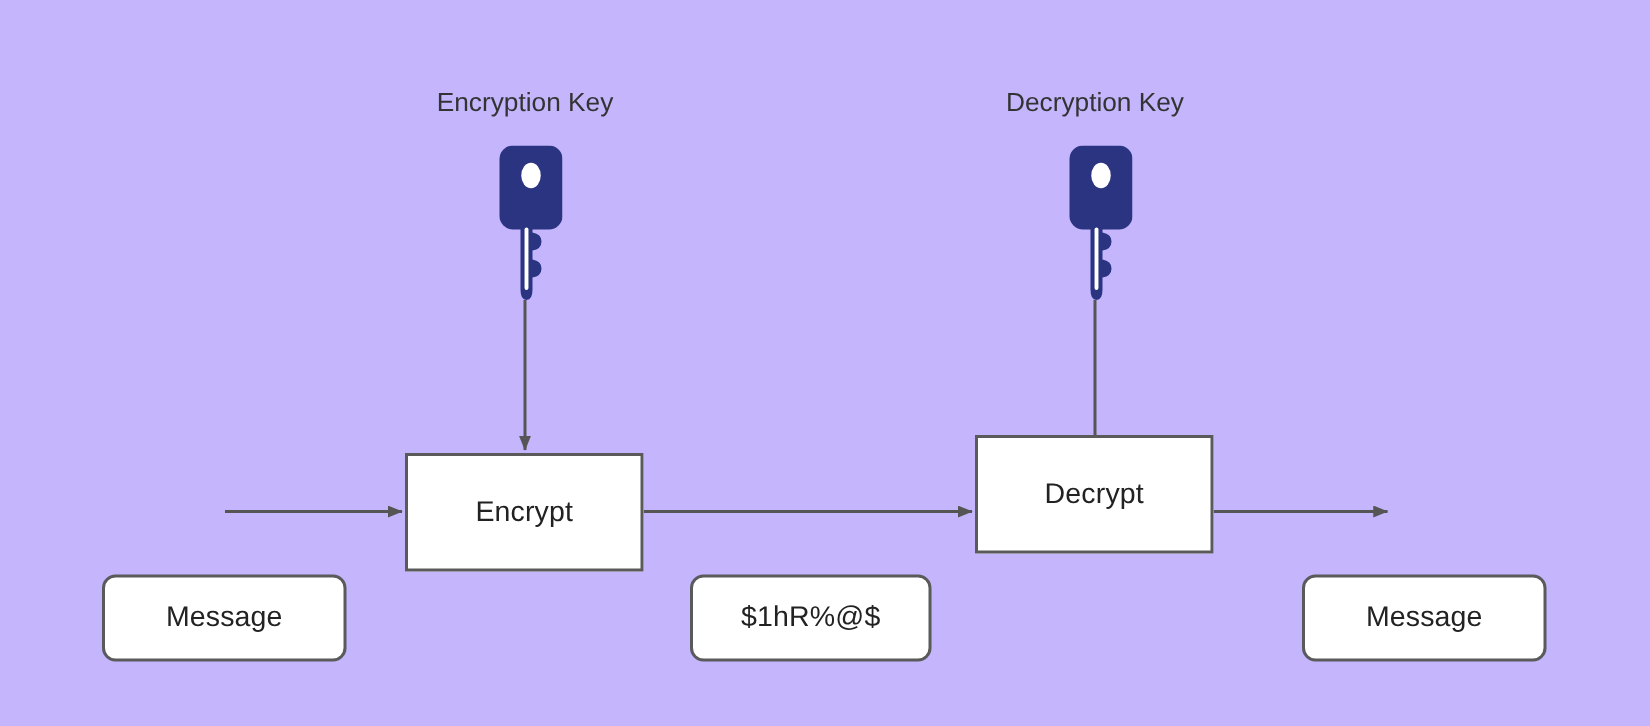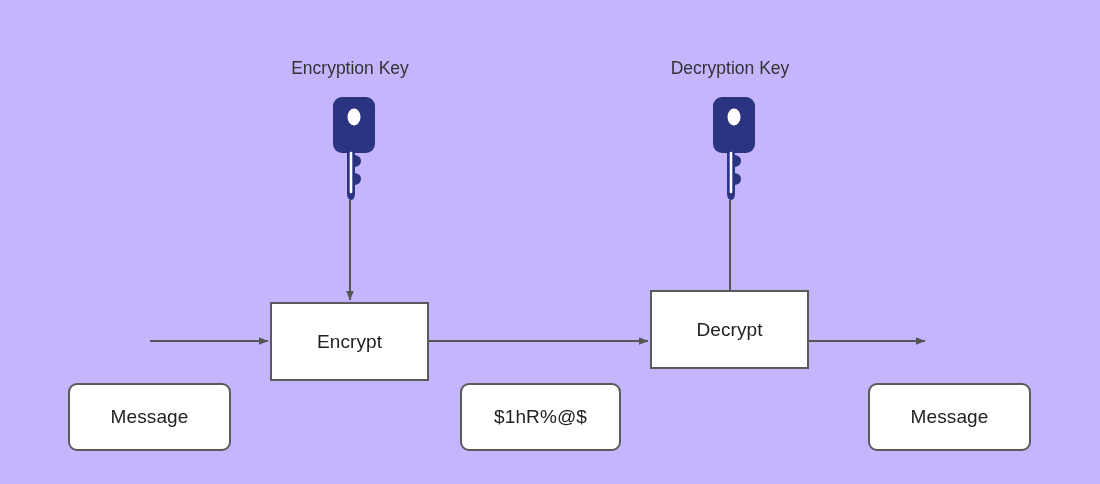--- a/index.html
+++ b/index.html
@@ -41,21 +41,21 @@
     letter-spacing: 0.1px;
     white-space: nowrap;
   }
   .node-process {
     width: 159px;
     height: 79px;
     border-radius: 0;
   }
   .node-data {
     width: 163px;
-    height: 68px;
+    height: 58px;
     border-radius: 9px;
   }
   #encrypt-node { left: 270px; top: 302px; }
   #decrypt-node { left: 650px; top: 290px; }
   #message-in-node  { left: 68px;  top: 383px; }
   #cipher-node      { left: 460px; top: 383px; width: 161px; }
   #message-out-node { left: 868px; top: 383px; }
 
   
   .key-caption {

